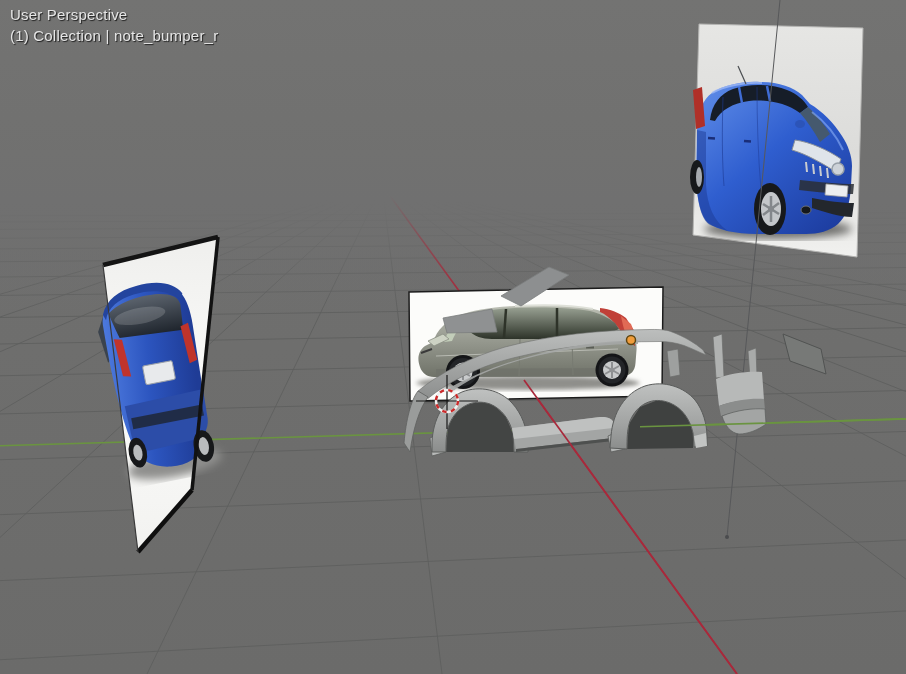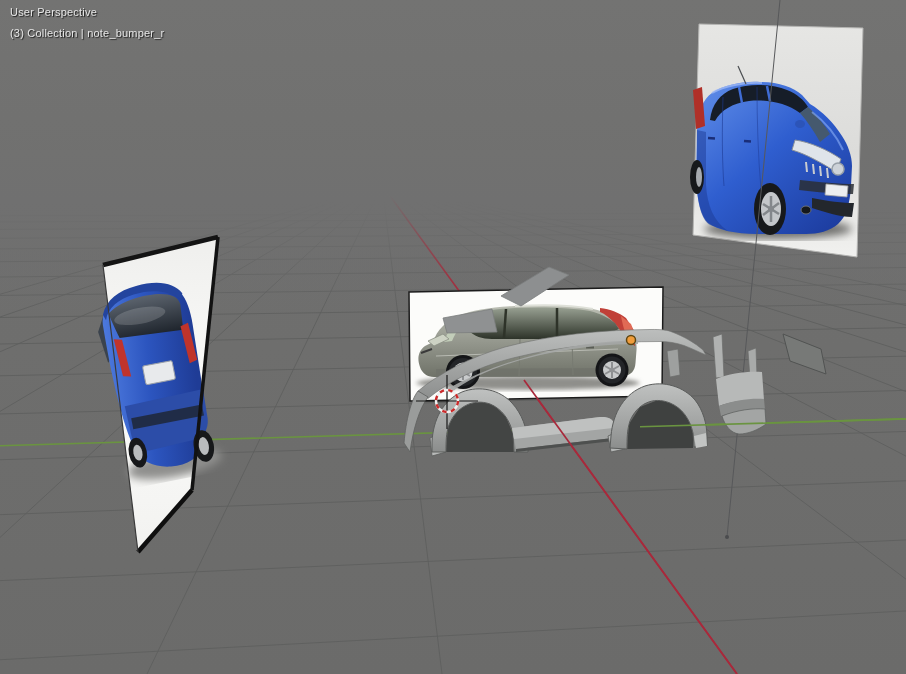--- a/index.html
+++ b/index.html
@@ -3,21 +3,21 @@
 <meta charset="utf-8">
 <style>
   html,body{margin:0;padding:0;background:#4a4a4a;}
   .viewport{
     position:relative;width:906px;height:674px;overflow:hidden;
     background:#6f6f6f;
     font-family:"Liberation Sans","DejaVu Sans",sans-serif;
   }
   .viewport svg{position:absolute;left:0;top:0;}
   .overlay-text{
-    position:absolute;left:10px;color:#e6e6e6;font-size:11px;
+    position:absolute;left:10px;color:#e6e6e6;font-size:15px;
     text-shadow:1px 1px 1px rgba(0,0,0,.75);letter-spacing:.2px;
     user-select:none;white-space:pre;
   }
   #hud-perspective{top:6px;}
   #hud-collection{top:27px;}
 </style>
 </head>
 <body>
 
 <div class="viewport">
@@ -301,15 +301,15 @@
 
 <g id="cursor3d" transform="translate(447,401)">
   <line x1="-31" y1="0" x2="31" y2="0" stroke="#161616" stroke-width="1.2"></line>
   <line x1="0" y1="-26" x2="0" y2="28" stroke="#161616" stroke-width="1.2"></line>
   <circle r="11" fill="none" stroke="#efefef" stroke-width="2.4"></circle>
   <circle r="11" fill="none" stroke="#cb2a2a" stroke-width="2.4" stroke-dasharray="4.4 4.4"></circle>
 </g>
 </svg>
 
 <div id="hud-perspective" class="overlay-text">User Perspective</div>
-<div id="hud-collection" class="overlay-text">(3) Collection | note_bumper_r</div>
+<div id="hud-collection" class="overlay-text">(1) Collection | note_bumper_r</div>
 
 </div>
 
 </body></html>

